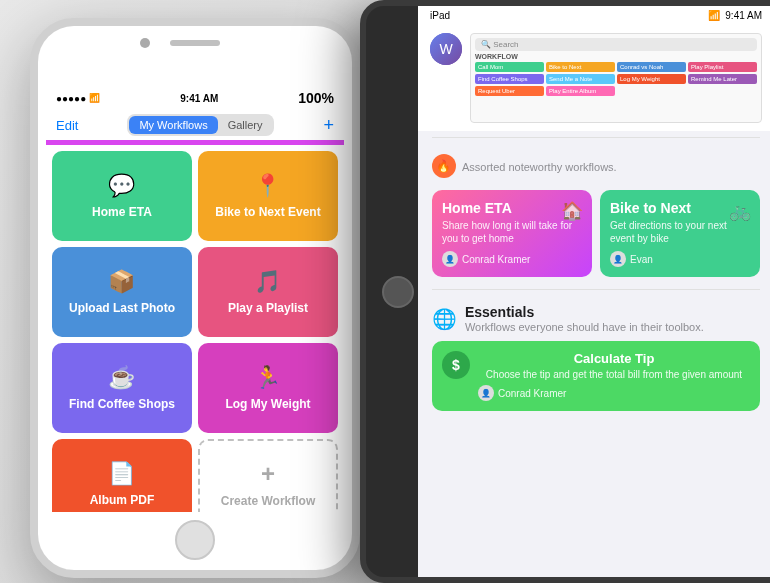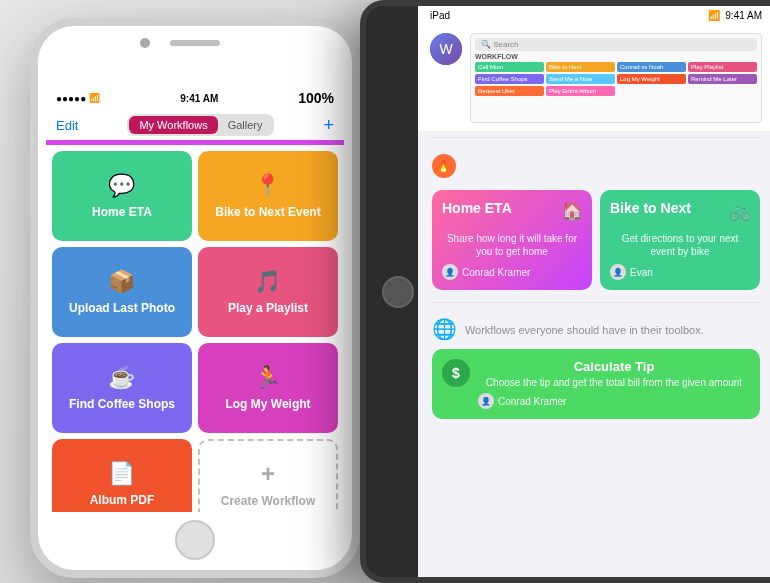--- a/index.html
+++ b/index.html
@@ -99,21 +99,21 @@
       border-radius: 8px;
       padding: 2px;
     }
     .phone-tab {
       padding: 3px 10px;
       font-size: 11px;
       border-radius: 6px;
       font-weight: 500;
     }
     .phone-tab.active {
-      background: #be185d;
+      background: #3b82f6;
       color: white;
     }
     .phone-tab.inactive { color: #555; }
     .phone-nav-plus { color: #007aff; font-size: 18px; font-weight: 300; }
 
     
     .workflow-grid {
       display: grid;
       grid-template-columns: 1fr 1fr;
       gap: 6px;
@@ -291,23 +291,22 @@
       background: #3ecf8e;
     }
     .card-title {
       font-size: 14px;
       font-weight: 700;
       color: white;
     }
     .card-desc {
       font-size: 10px;
       color: rgba(255,255,255,0.9);
-      margin-top: 16px;
+      margin-top: 3px;
       line-height: 1.3;
-      text-align: center;
     }
     .card-author-row {
       display: flex;
       align-items: center;
       gap: 4px;
       margin-top: 6px;
     }
     .author-avatar {
       width: 16px; height: 16px;
       background: #ddd;
@@ -481,20 +480,21 @@
           </div>
         </div>
       </div>
 
       <div class="divider"></div>
 
       <div class="ipad-section">
         <div style="display:flex; align-items:center;">
           <span class="featured-icon">🔥</span>
           <div>
+            <div class="section-subtitle">Assorted noteworthy workflows.</div>
           </div>
         </div>
       </div>
 
       <div class="cards-row">
 
         <div class="workflow-card card-pink-purple">
           <span class="card-house-icon">🏠</span>
           <div class="card-title">Home ETA</div>
           <div class="card-desc">Share how long it will take for you to get home</div>
@@ -514,20 +514,21 @@
           </div>
         </div>
       </div>
 
       <div class="divider"></div>
 
       <div class="essentials-section">
         <div style="display:flex; align-items:center;">
           <span style="font-size:20px; margin-right:8px;">🌐</span>
           <div>
+            <div class="section-title">Essentials</div>
             <div class="section-subtitle">Workflows everyone should have in their toolbox.</div>
           </div>
         </div>
       </div>
 
       <div class="tip-card">
         <div class="tip-dollar-circle">
           <span>$</span>
         </div>
         <div class="tip-content">

